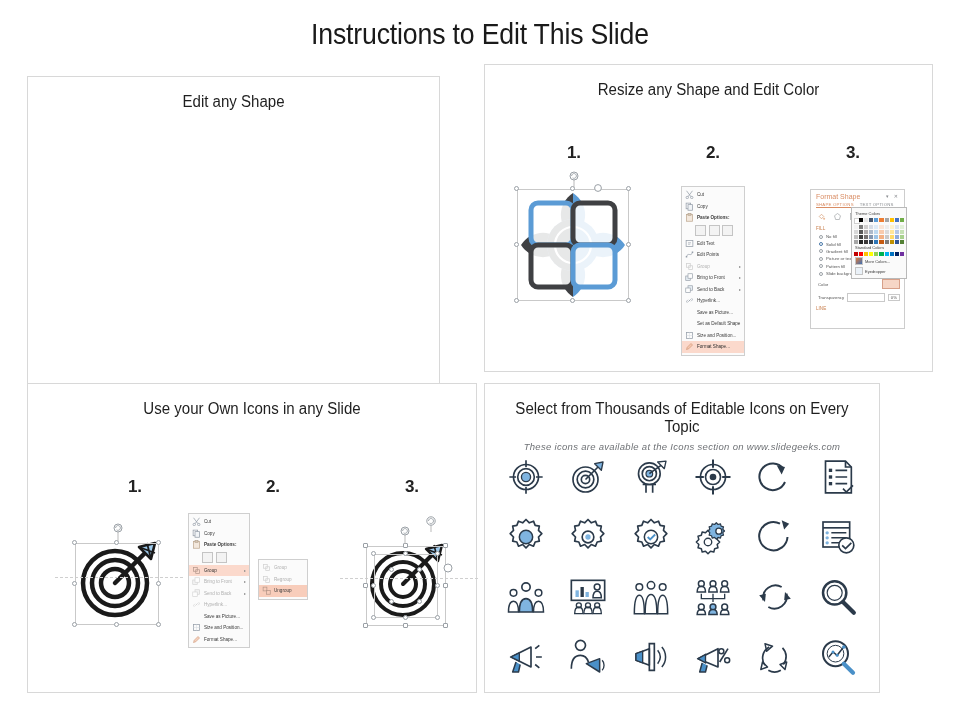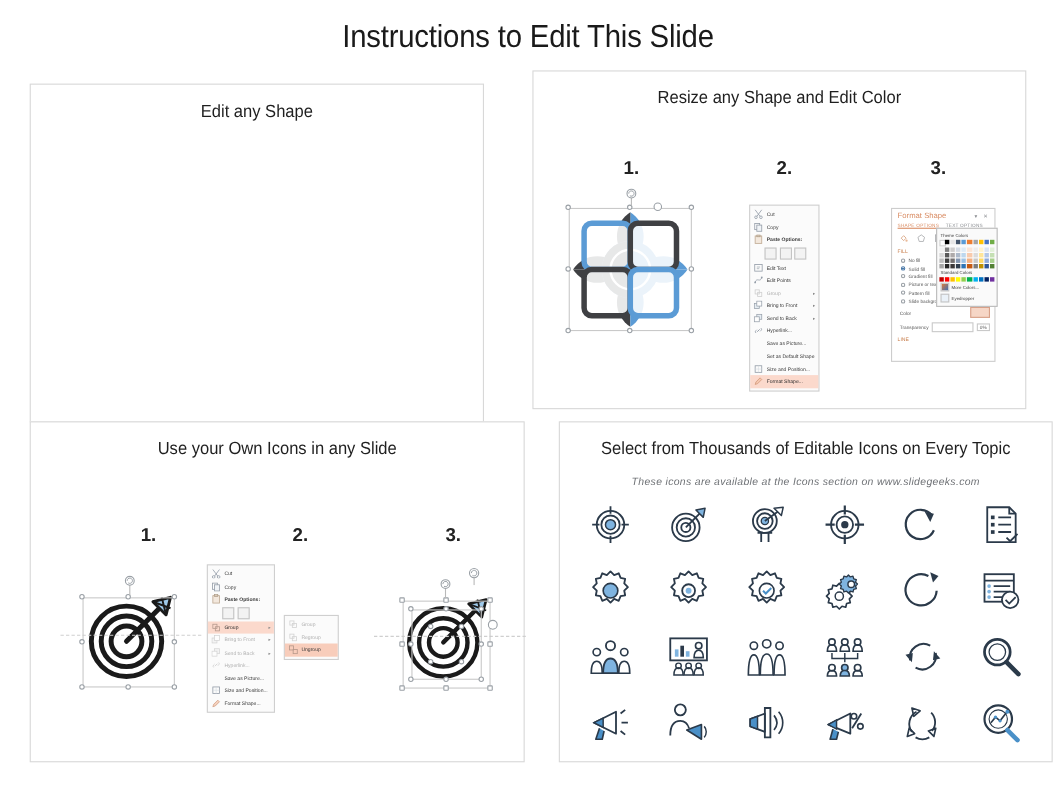--- a/index.html
+++ b/index.html
@@ -28,37 +28,37 @@
   }
   .panel {
     position: absolute;
     border: 1px solid #d8d8d8;
     background: #ffffff;
     box-sizing: border-box;
   }
   #panel-tl { left: 27px;  top: 64px;  width: 413px; height: 308px; margin-top: 12px; }
   #panel-tr { left: 484px; top: 64px;  width: 449px; height: 308px; }
   #panel-bl { left: 27px;  top: 383px; width: 450px; height: 310px; }
-  #panel-br { left: 508px; top: 383px; width: 449px; height: 310px; }
+  #panel-br { left: 484px; top: 383px; width: 396px; height: 310px; }
 
   .panel-title {
     text-align: center;
     font-size: 16px;
     color: #1f1f1f;
     font-weight: 400;
     margin-top: 16px;
     font-family: "Liberation Sans Narrow", "Liberation Sans", sans-serif;
     transform: scaleX(0.94);
   }
   .panel-subtitle {
     text-align: center;
     font-size: 9.5px;
     font-style: italic;
     color: #6f7276;
-    margin-top: 15px;
+    margin-top: 5px;
     letter-spacing: 0.3px;
   }
   .body-text {
     position: absolute;
     left: 20px; right: 20px;
     font-style: italic;
     font-size: 13.2px;
     line-height: 1.55;
     color: #6a6d71;
     text-align: justify;

